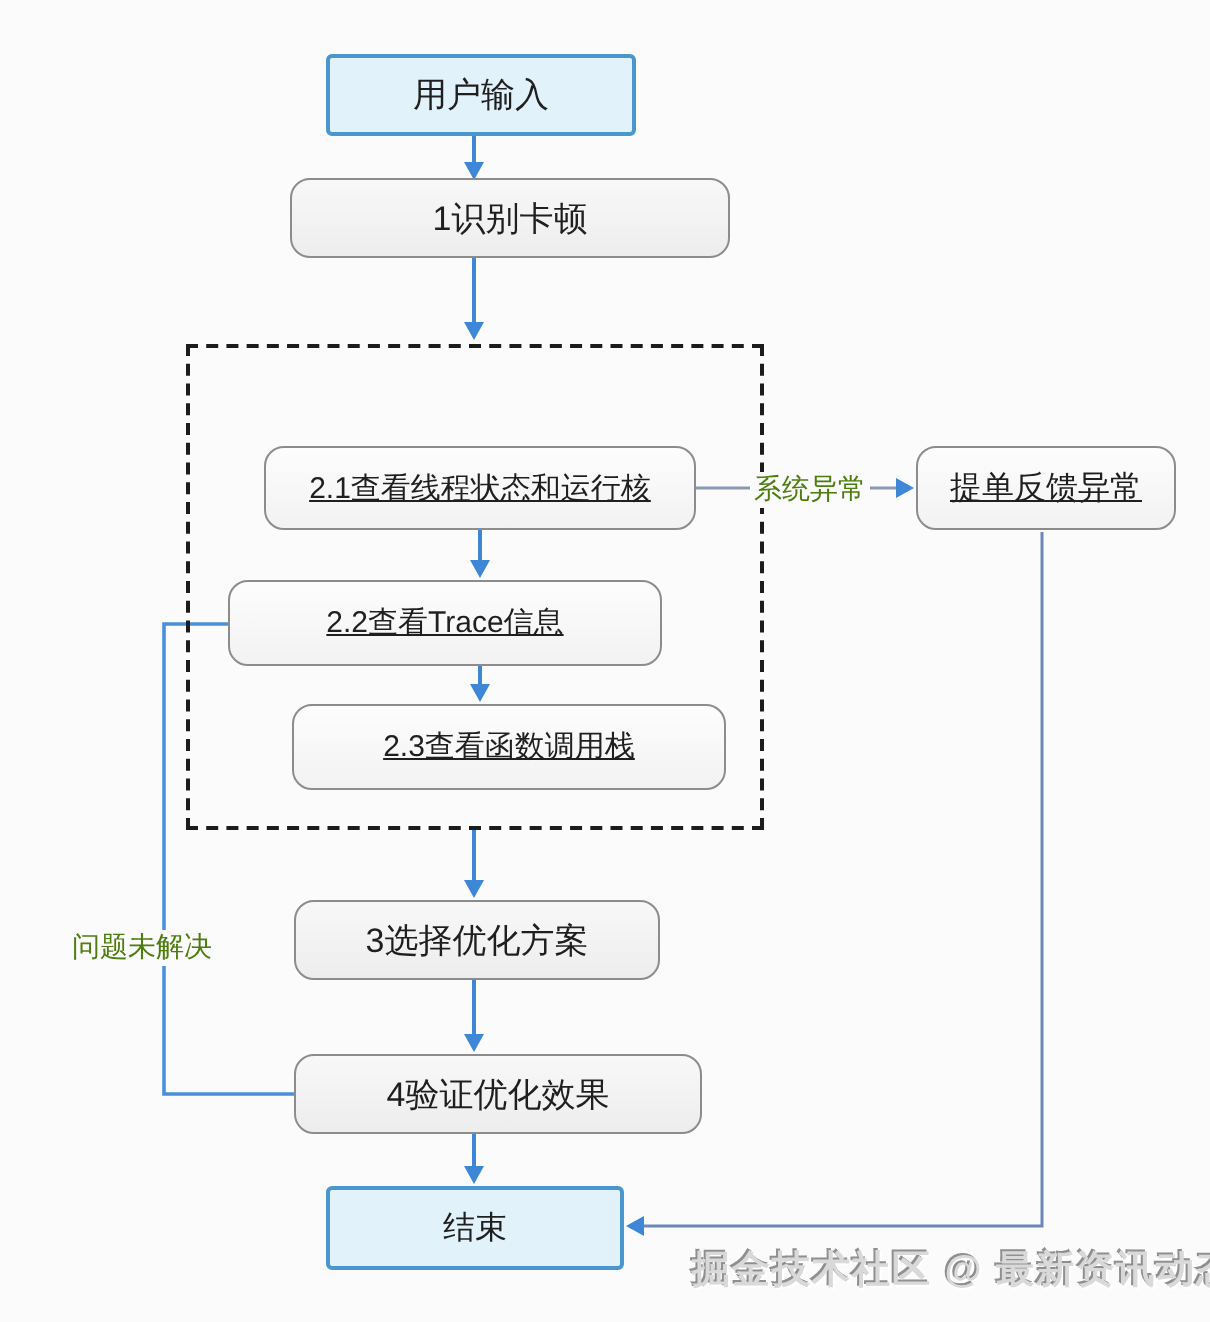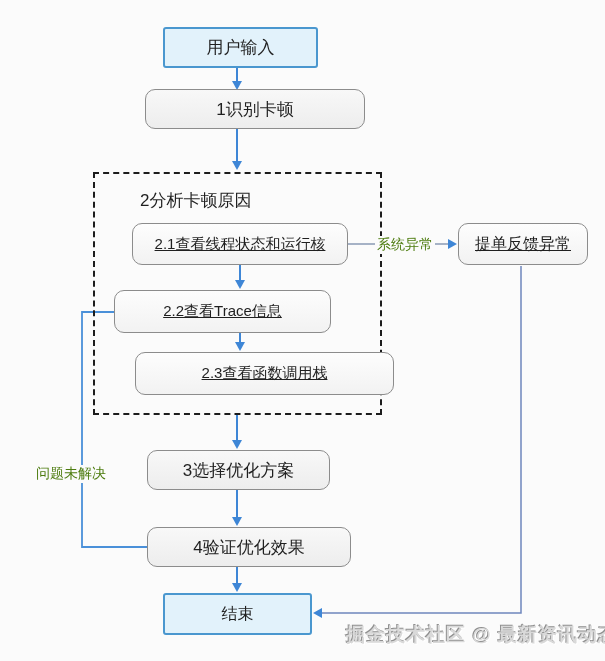--- a/index.html
+++ b/index.html
@@ -140,31 +140,30 @@
       <polygon points="120,307 120,317 129,312" fill="#3e86d6"></polygon>
     </g>
 
     <g>
       <polyline points="521,266 521,613 322,613" fill="none" stroke="#6f87bd" stroke-width="1.5"></polyline>
       <polygon points="322,608 322,618 313,613" fill="#3e86d6"></polygon>
     </g>
   </svg>
 
   <div class="group"></div>
-  <div class="group-title">2分析卡顿原因</div>
 
   <div class="node terminal" style="left:163px; top:27px; width:155px; height:41px;">用户输入</div>
 
   <div class="node process" style="left:145px; top:89px; width:220px; height:40px;">1识别卡顿</div>
 
   <div class="node subprocess" style="left:132px; top:223px; width:216px; height:42px;">2.1查看线程状态和运行核</div>
 
   <div class="node subprocess" style="left:114px; top:290px; width:217px; height:43px;">2.2查看Trace信息</div>
 
-  <div class="node subprocess" style="left:135px; top:352px; width:259px; height:43px;text-align:right;">2.3查看函数调用栈</div>
+  <div class="node subprocess" style="left:146px; top:352px; width:217px; height:43px;text-align:right;">2.3查看函数调用栈</div>
 
   <div class="node process" style="left:147px; top:450px; width:183px; height:40px;">3选择优化方案</div>
 
   <div class="node process" style="left:147px; top:527px; width:204px; height:40px;">4验证优化效果</div>
 
   <div class="node subprocess" style="left:458px; top:223px; width:130px; height:42px; font-size:16px;">提单反馈异常</div>
 
   <div class="node terminal" style="left:163px; top:593px; width:149px; height:42px; font-size:16px;">结束</div>
 
   <div class="edge-label" style="left:375px; top:236px;">系统异常</div>

